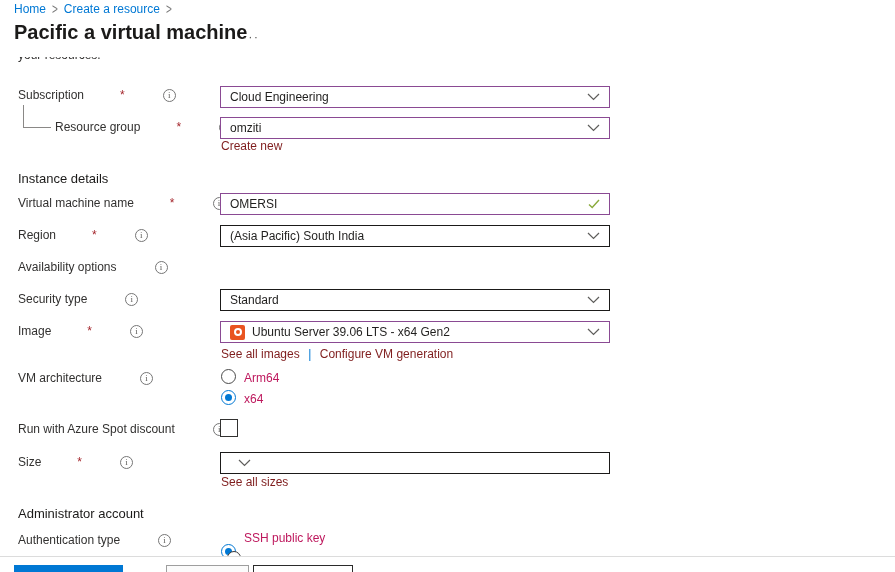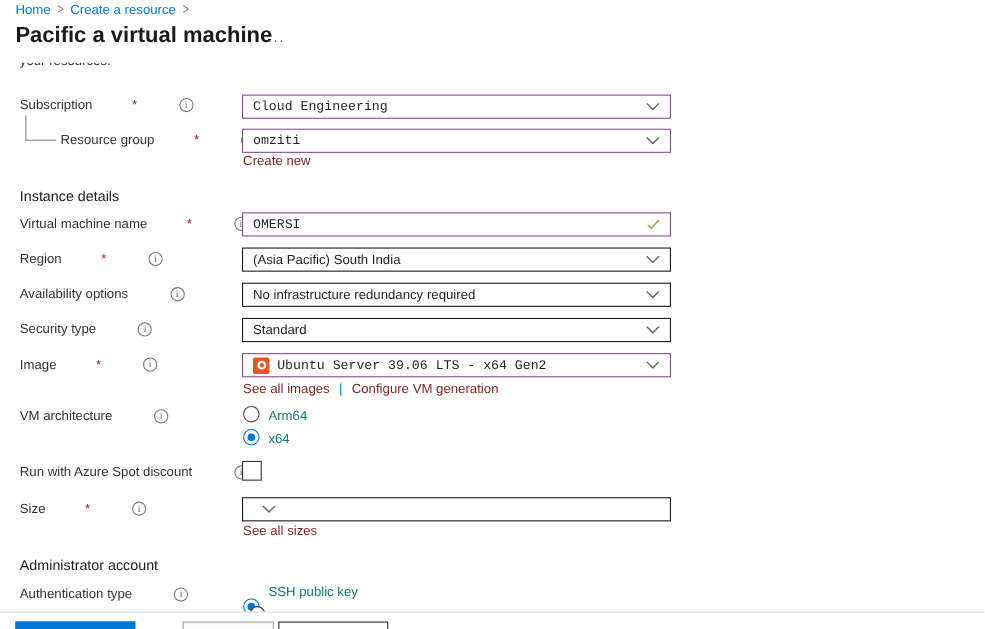--- a/index.html
+++ b/index.html
@@ -25,38 +25,38 @@
   .flabel { left:18px; font-size:12px; color:#323130; display:flex; align-items:center; white-space:nowrap;gap:32px; }
   .req { color:#a4262c; margin:0 0 0 4px; font-size:12px; }
   .info { width:13px; height:13px; margin-left:6px; border:1px solid #767676; border-radius:50%;
           font-size:9px; color:#5f5e5c; display:inline-flex; align-items:center; justify-content:center;
           font-family:"Liberation Serif", serif; cursor:pointer; flex:none; }
 
   
   .ctrl { left:220px; width:390px; }
   .dd { height:22px; border:1px solid #1b1a19; background:#fff; display:flex; align-items:center;
         padding:0 9px; font-size:12px; color:#201f1e; cursor:pointer; }
-  .dd.edited { border-color:#8a4a93;font-family:Liberation Mono, monospace; }
+  .dd.edited { border-color:#8a4a93; }
   .dd .ddtext { flex:1 1 auto; overflow:hidden; white-space:nowrap; }
   .dd .chev { flex:none; margin-left:8px; display:inline-flex; }
 
   .link { font-size:12px; color:#7f1d1d; cursor:pointer; text-decoration:none; white-space:nowrap; }
   .linksep { color:#0078d4; margin:0 4px; font-size:12px; }
 
   .section-h { left:18px; font-size:13px; font-weight:400; color:#1b1a19; }
 
   
   .conn-v { left:23px; top:105px; width:1px; height:23px; background:#8a8886; }
   .conn-h { left:23px; top:127px; width:28px; height:1px; background:#8a8886; }
 
   
   .radio { width:15px; height:15px; border:1px solid #4a4a4a; border-radius:50%; background:#fff; cursor:pointer; }
   .radio.sel { border-color:#0078d4; position:relative; }
   .radio.sel::after { content:""; position:absolute; inset:3px; border-radius:50%; background:#0078d4; }
-  .radio-label { font-size:12px; color:#0f766e; }
+  .radio-label { font-size:12px; color:#be185d; }
   .checkbox { width:18px; height:18px; border:1px solid #323130; background:#fff; cursor:pointer; }
 
   
   .ubuntu { width:15px; height:15px; background:#e95420; border-radius:2px; flex:none; margin-right:7px;
             display:inline-flex; align-items:center; justify-content:center; }
   .ubuntu i { display:block; width:8px; height:8px; border:2px solid #fff; border-radius:50%; }
 
   
   .check { flex:none; margin-left:8px; display:inline-flex; }
 
@@ -148,28 +148,20 @@
       <svg width="13" height="8" viewBox="0 0 13 8">
           <path d="M1 1 L6.5 6.5 L12 1" stroke="#5f5e5c" stroke-width="1.2" fill="none"></path>
         </svg>
     </span>
   </div>
 
   <div class="abs flabel" style="top:260px">
     <span>Availability options</span>
     <span class="info">i</span>
   </div>
-  <div class="abs ctrl dd" style="top:257px">
-    <span class="ddtext">No infrastructure redundancy required</span>
-    <span class="chev">
-      <svg width="13" height="8" viewBox="0 0 13 8">
-          <path d="M1 1 L6.5 6.5 L12 1" stroke="#5f5e5c" stroke-width="1.2" fill="none"></path>
-        </svg>
-    </span>
-  </div>
 
   <div class="abs flabel" style="top:292px">
     <span>Security type</span>
     <span class="info">i</span>
   </div>
   <div class="abs ctrl dd" style="top:289px">
     <span class="ddtext">Standard</span>
     <span class="chev">
       <svg width="13" height="8" viewBox="0 0 13 8">
           <path d="M1 1 L6.5 6.5 L12 1" stroke="#5f5e5c" stroke-width="1.2" fill="none"></path>

